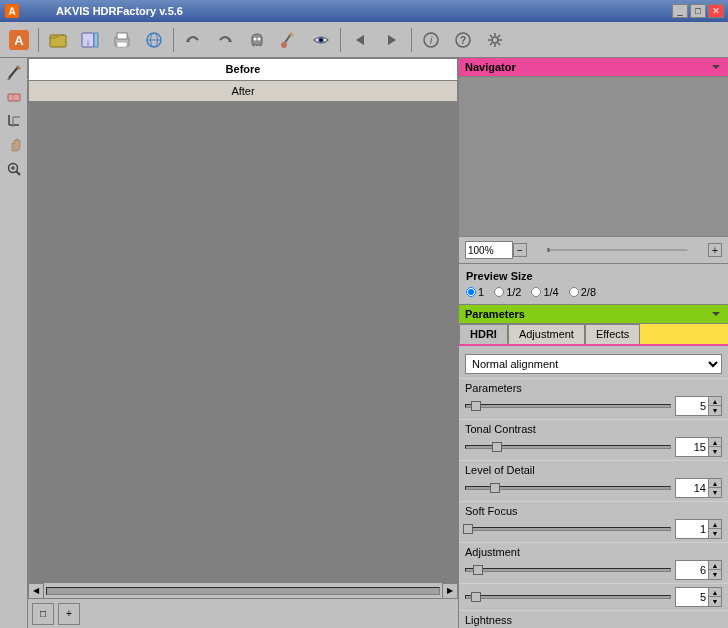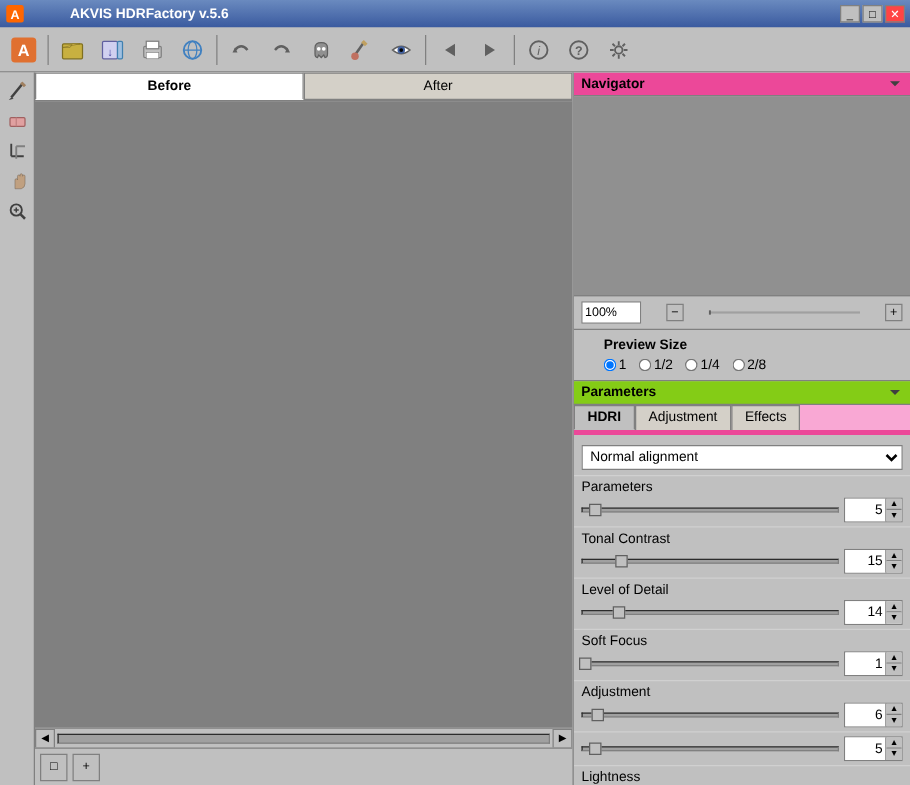--- a/index.html
+++ b/index.html
@@ -112,20 +112,21 @@
       display: flex;
       flex-direction: column;
       overflow: hidden;
     }
 
     
     #preview-tabs {
       display: flex;
       background: #c0c0c0;
       border-bottom: 1px solid #808080;
+      flex-direction: column;
     }
     .preview-tab {
       flex: 1;
       text-align: center;
       padding: 4px 0;
       font-size: 11px;
       cursor: pointer;
       border: 1px solid #808080;
       background: #d4d0c8;
     }
@@ -216,21 +217,21 @@
     }
     #navigator-canvas {
       height: 160px;
       background: #909090;
       border-bottom: 1px solid #808080;
     }
     #navigator-zoom {
       display: flex;
       align-items: center;
       padding: 4px 6px;
-      gap: 20px;
+      gap: 0;
       border-bottom: 1px solid #808080;
     }
     .zoom-input {
       width: 48px;
       height: 18px;
       border: 1px solid #808080;
       background: white;
       font-size: 10px;
       padding: 0 2px;
     }
@@ -241,21 +242,21 @@
       border: 1px solid #808080;
       display: flex;
       align-items: center;
       justify-content: center;
       font-size: 10px;
       cursor: pointer;
     }
 
     
     #preview-size {
-      padding: 6px 24px;
+      padding: 6px 7px;
       border-bottom: 1px solid #808080;
     }
     #preview-size-label {
       font-weight: bold;
       font-size: 11px;
       margin-bottom: 4px;
     }
     #preview-size-options {
       display: flex;
       gap: 10px;
@@ -277,22 +278,22 @@
       padding: 3px 6px;
       display: flex;
       justify-content: space-between;
       align-items: center;
       font-weight: bold;
       font-size: 11px;
       border-bottom: 1px solid #808080;
     }
     #param-tabs {
       display: flex;
-      background: #f9a8d4;
-      border-bottom: 4px solid #ec4899;
+      background: #fde047;
+      border-bottom: 2px solid #ec4899;
     }
     .param-tab {
       padding: 3px 10px;
       font-size: 11px;
       cursor: pointer;
       border: 1px solid #808080;
       background: #d4d0c8;
       border-bottom: none;
     }
     .param-tab.active {

